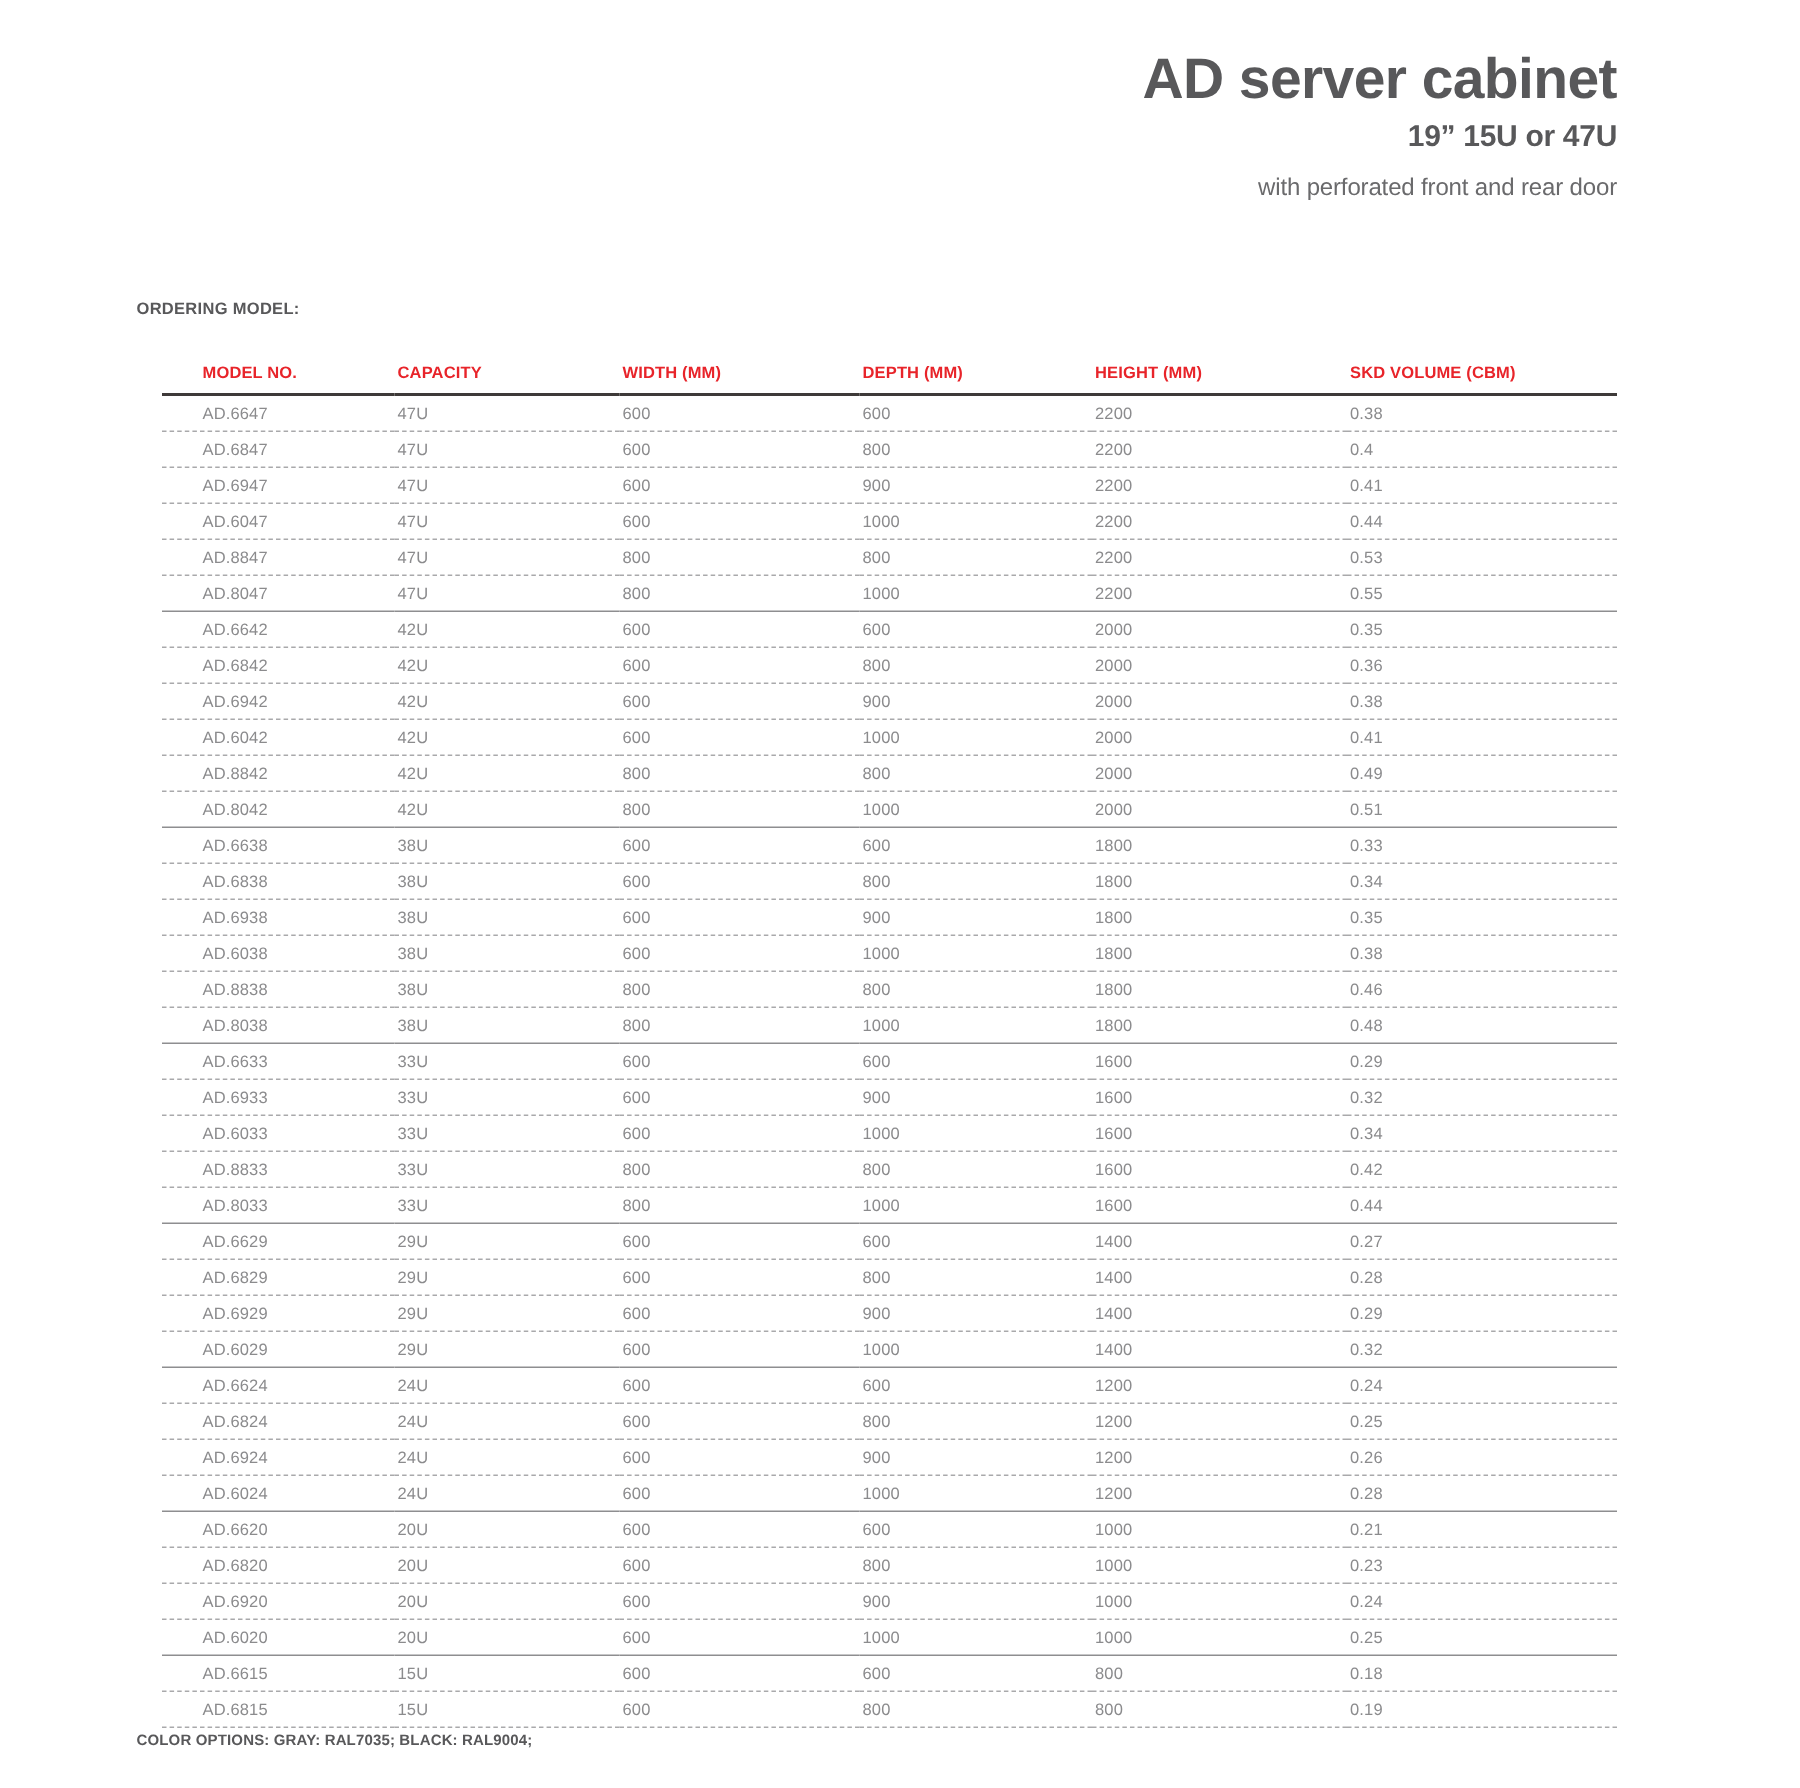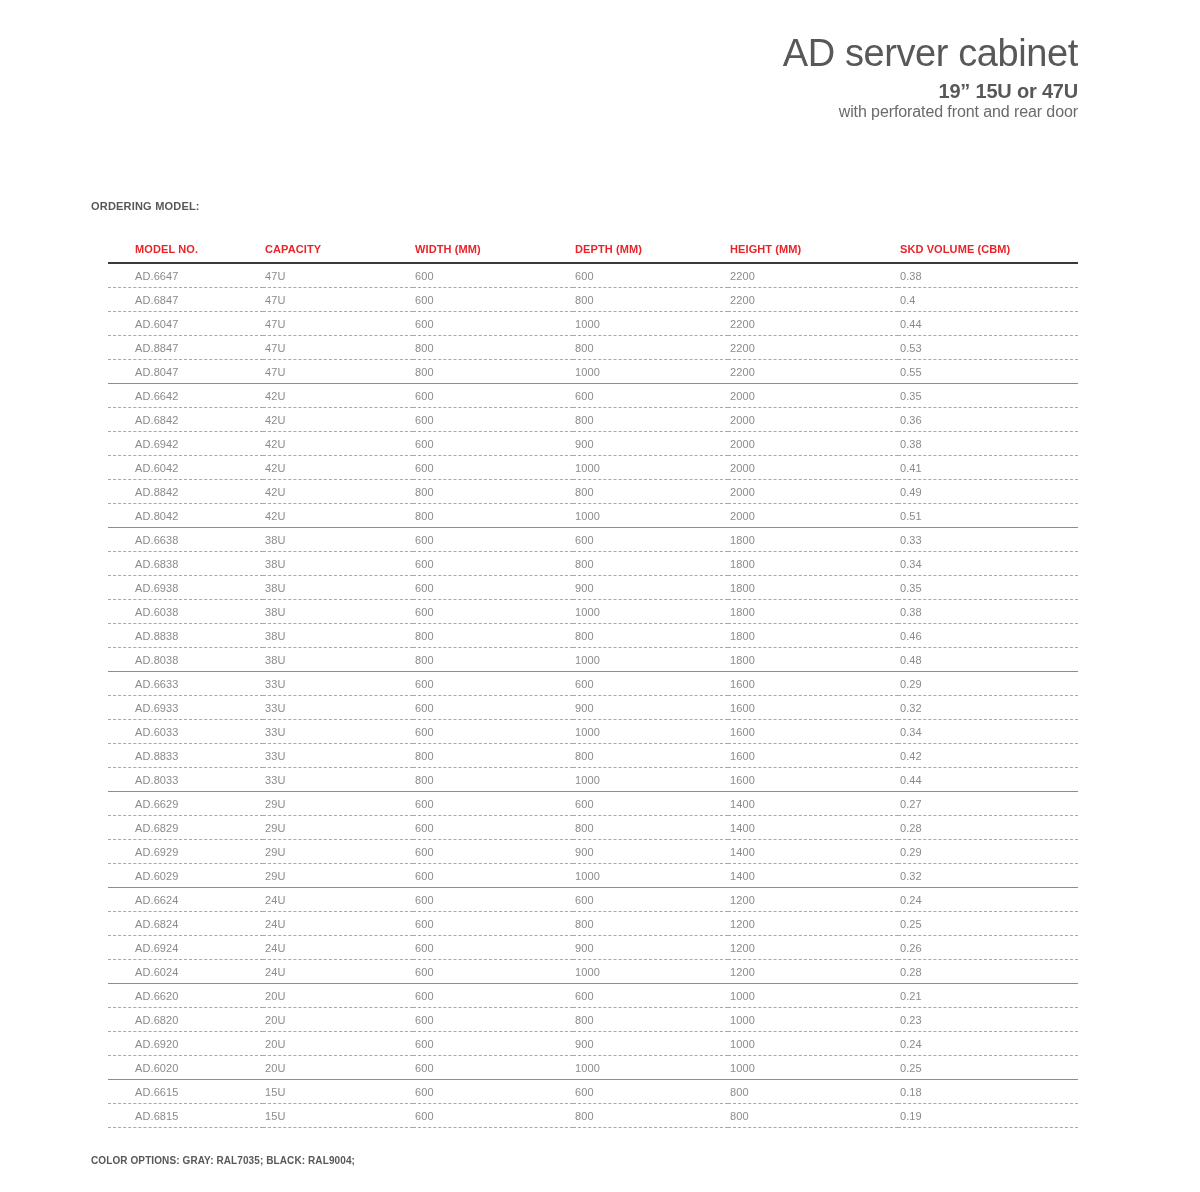--- a/index.html
+++ b/index.html
@@ -19,39 +19,39 @@
 
   
   .doc-header {
     position: absolute;
     top: 34px;
     right: 122px;
     text-align: right;
   }
   .doc-title {
     font-size: 38px;
-    font-weight: normal;
+    font-weight: bold;
     color: #58585a;
     letter-spacing: -0.4px;
     line-height: 1.05;
     white-space: nowrap;
   }
   .doc-subtitle {
     font-size: 20px;
     font-weight: bold;
     color: #58585a;
     margin-top: 6px;
     letter-spacing: -0.2px;
     white-space: nowrap;
   }
   .doc-subsubtitle {
     font-size: 16px;
     font-weight: normal;
     color: #6a6a6c;
-    margin-top: 0;
+    margin-top: 14px;
     letter-spacing: -0.1px;
     white-space: nowrap;
   }
 
   
   .section-label {
     position: absolute;
     left: 91px;
     top: 200px;
     font-size: 11px;
@@ -170,20 +170,28 @@
         </tr>
         <tr>
           <td class="c-model">AD.6847</td>
           <td class="c-capacity">47U</td>
           <td class="c-width">600</td>
           <td class="c-depth">800</td>
           <td class="c-height">2200</td>
           <td class="c-skd">0.4</td>
         </tr>
         <tr>
+          <td class="c-model">AD.6947</td>
+          <td class="c-capacity">47U</td>
+          <td class="c-width">600</td>
+          <td class="c-depth">900</td>
+          <td class="c-height">2200</td>
+          <td class="c-skd">0.41</td>
+        </tr>
+        <tr>
           <td class="c-model">AD.6047</td>
           <td class="c-capacity">47U</td>
           <td class="c-width">600</td>
           <td class="c-depth">1000</td>
           <td class="c-height">2200</td>
           <td class="c-skd">0.44</td>
         </tr>
         <tr>
           <td class="c-model">AD.8847</td>
           <td class="c-capacity">47U</td>

